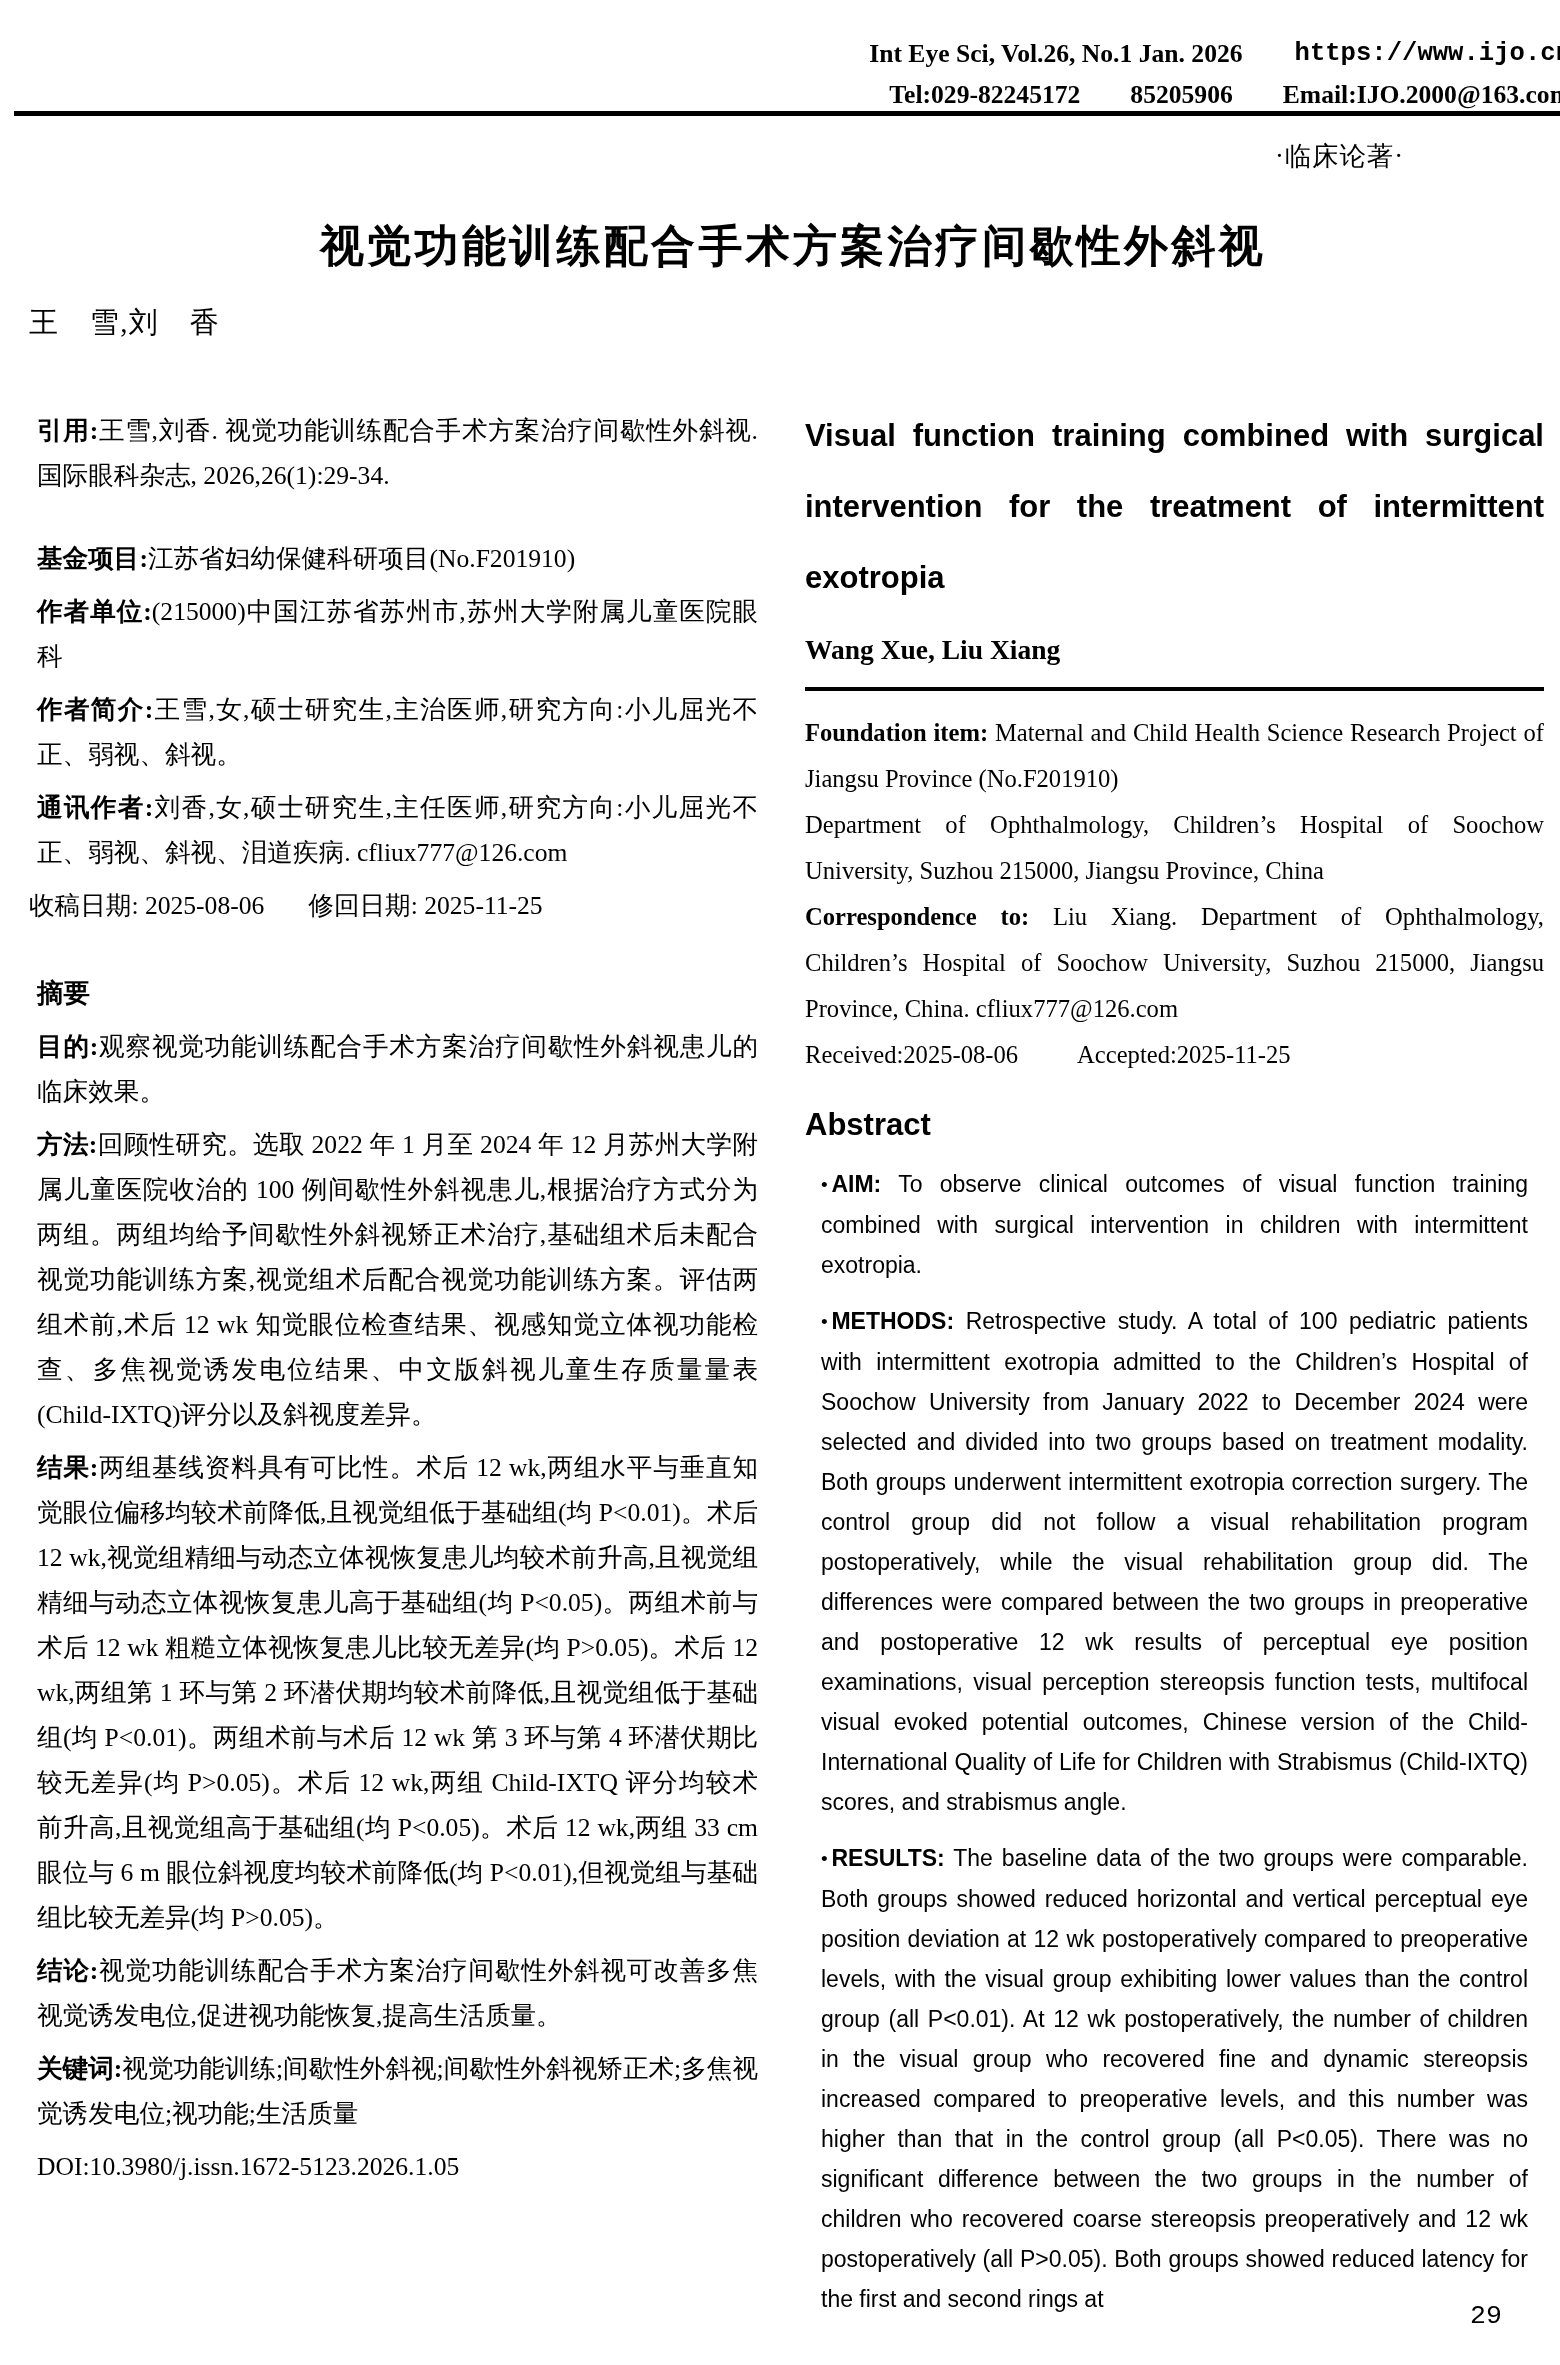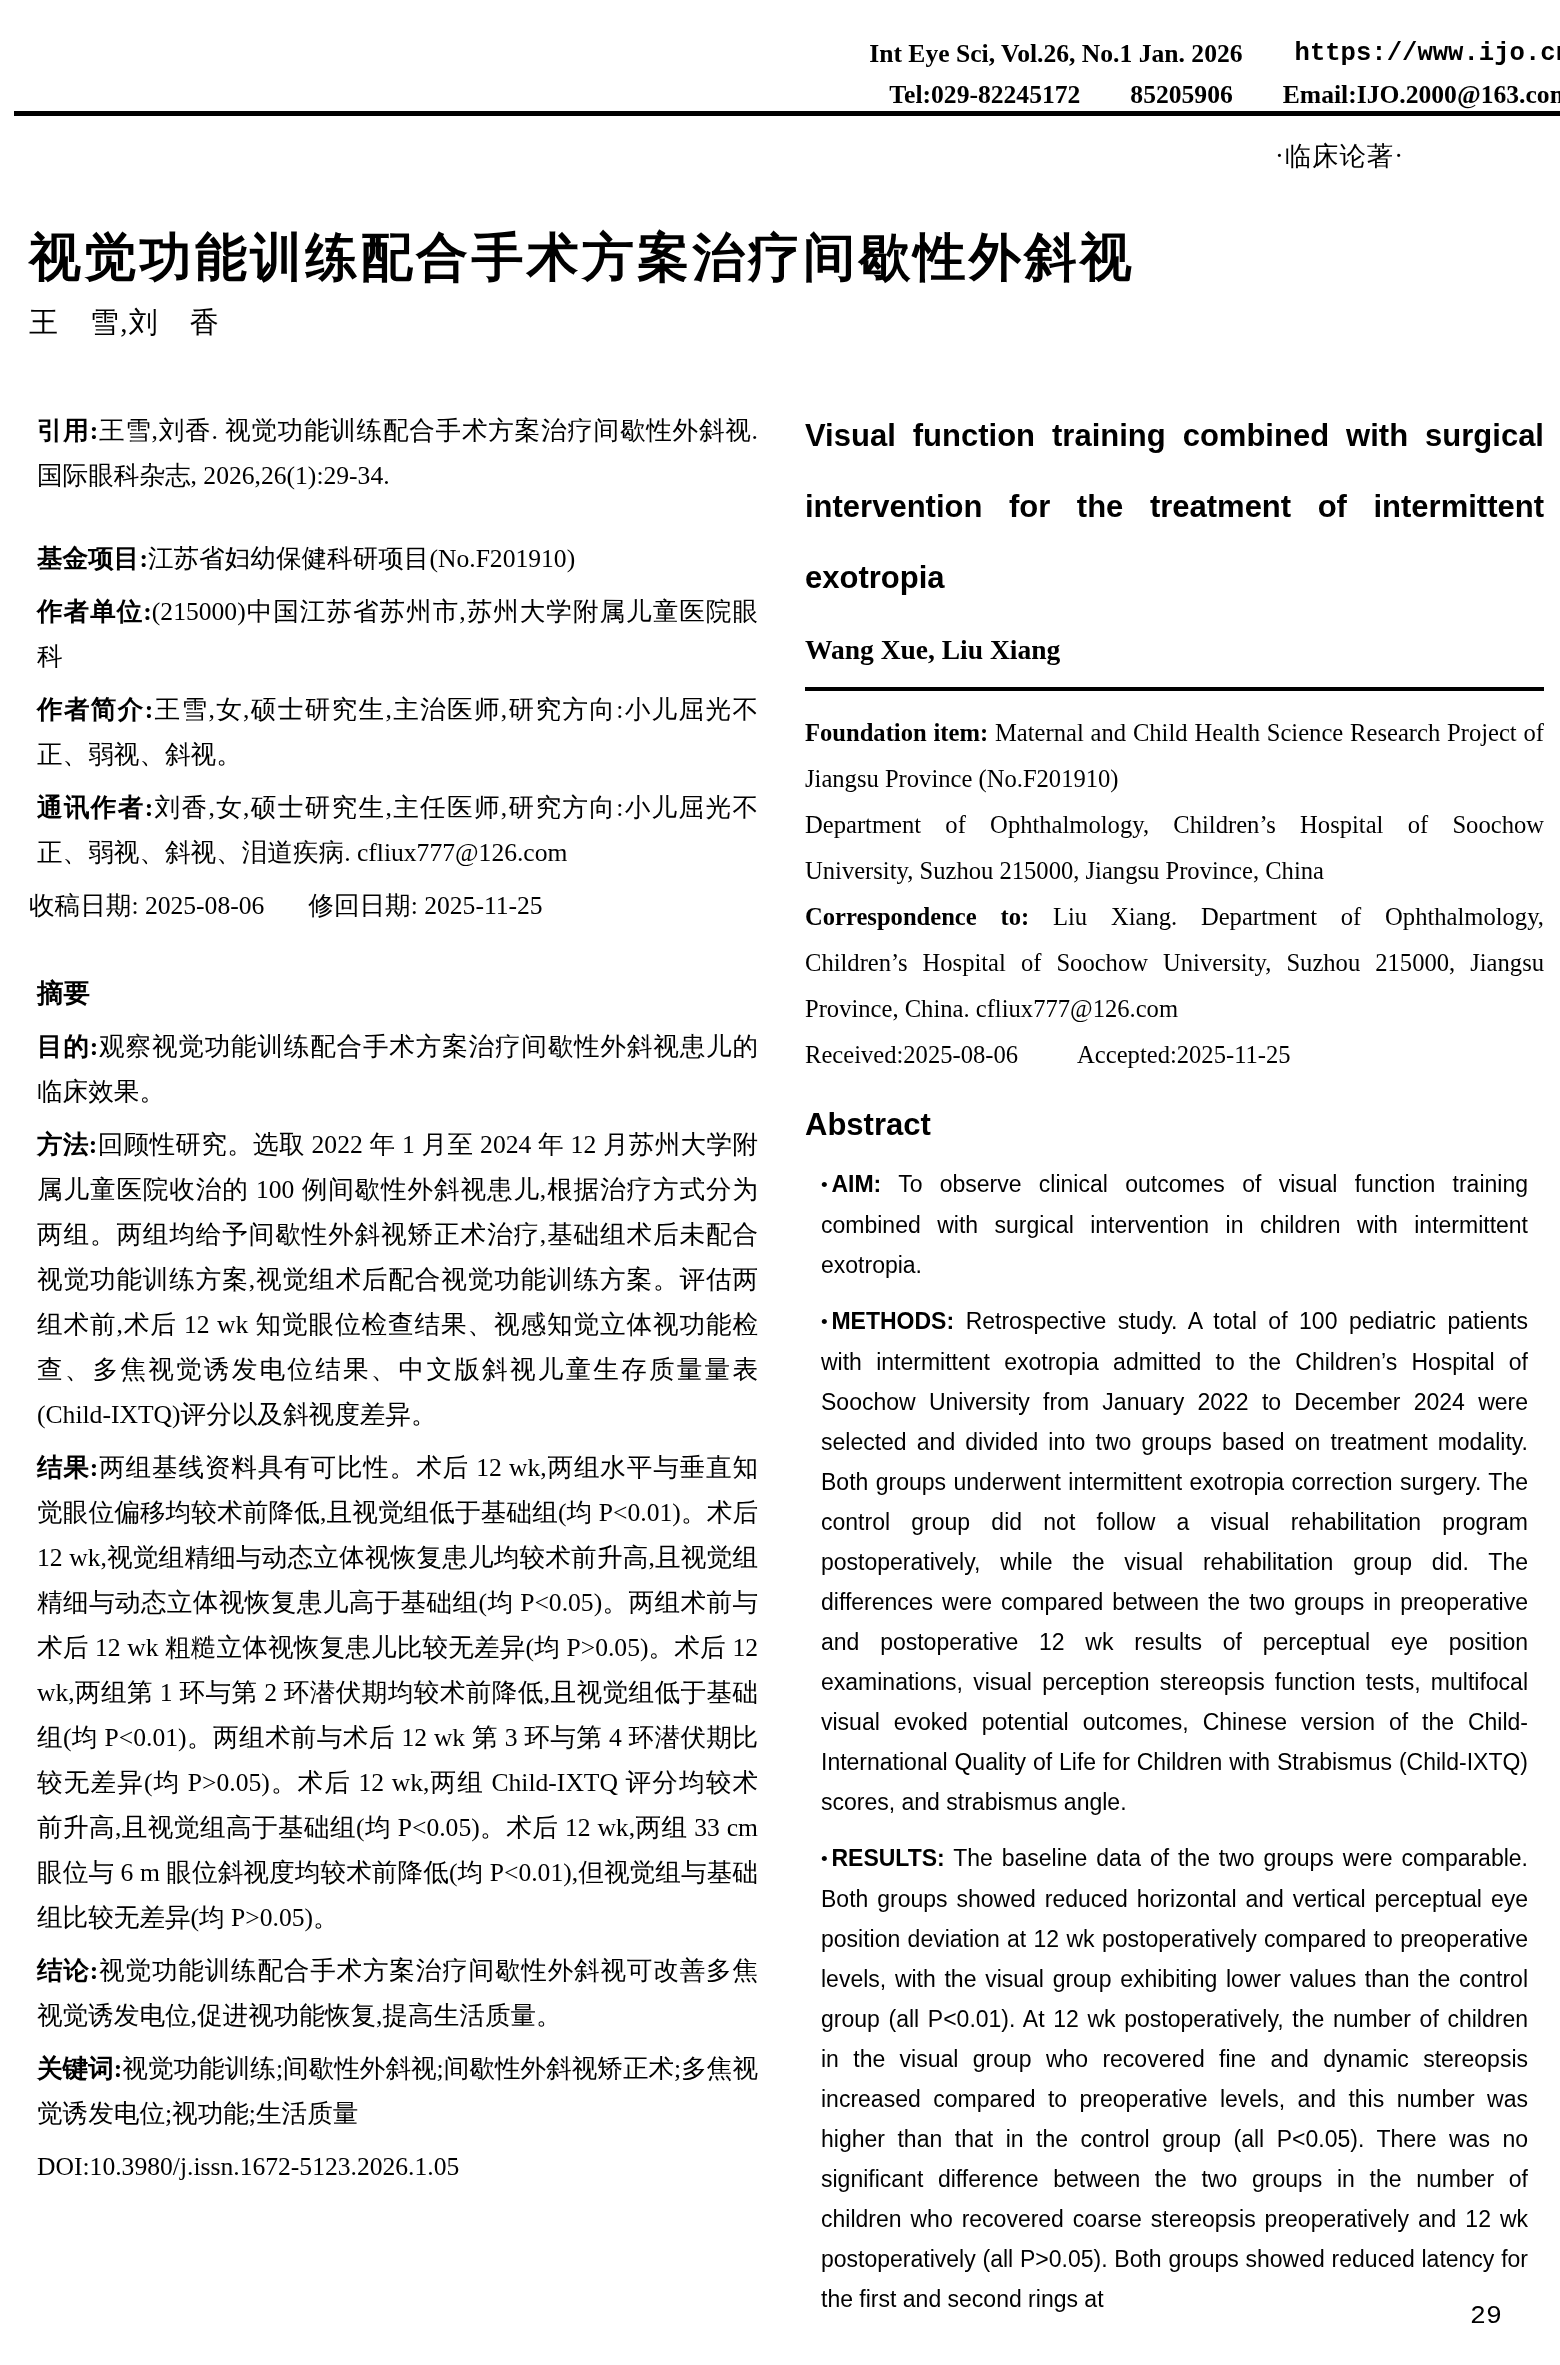--- a/index.html
+++ b/index.html
@@ -27,23 +27,24 @@
     position:absolute; top:111px; left:14px; right:14px;
     height:5.2px; background:#000;
   }
   .section-tag {
     position:absolute; top:138px; right:182px;
     font-size:26.5px; letter-spacing:0.9px;
   }
   
   .cn-title {
     position:absolute; top:188px; left:29px; right:29px;
-    font-size:52px; font-weight:bold; letter-spacing:3.3px;
+    font-size:44px; font-weight:bold; letter-spacing:3.3px;
     font-family:"Liberation Serif", serif;
     white-space:nowrap;
+    text-align:center;
   }
   .cn-authors {
     position:absolute; top:303px; left:29px;
     font-size:29px; letter-spacing:1.4px;
   }
   
   .col { position:absolute; top:400px; text-align:justify; }
   .col-left  { left:29px;  width:737px; font-size:25.6px; line-height:45px; }
   .col-right { left:805px; width:739px; }
   .col p { margin:8px; }

